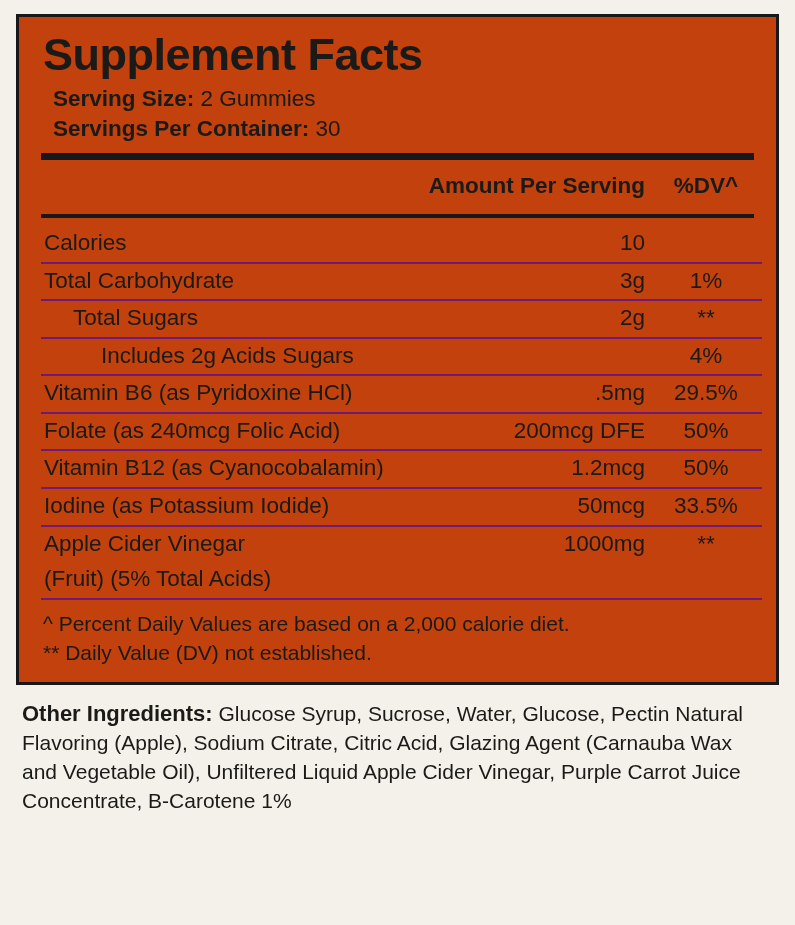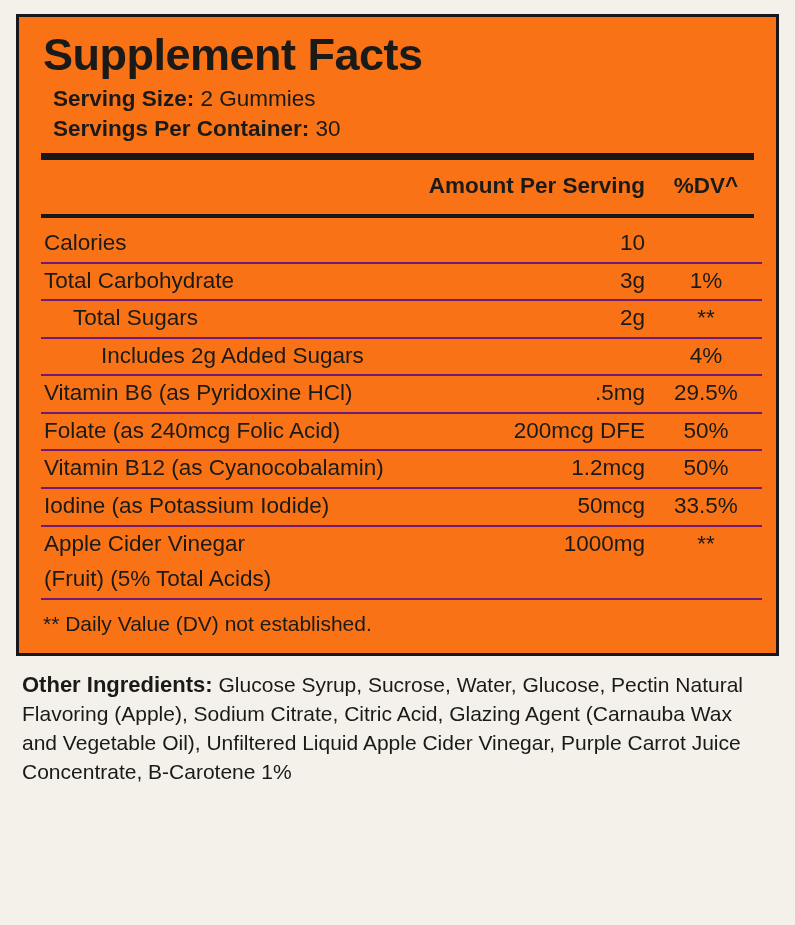--- a/index.html
+++ b/index.html
@@ -17,21 +17,21 @@
   .page {
     position: relative;
     width: 795px;
     height: 925px;
     box-sizing: border-box;
     padding: 14px 16px 10px 16px;
   }
   
   .sf-panel {
     border: 3px solid #18181a;
-    background: #f97316;
+    background: #c2410c;
     box-sizing: border-box;
     padding: 10px 18px 14px 18px;
   }
   .sf-title {
     font-size: 45px;
     font-weight: 700;
     letter-spacing: -0.5px;
     line-height: 1.05;
     margin: 4px 0 6px 6px;
   }
@@ -137,21 +137,21 @@
         <td class="col-name">Total Carbohydrate</td>
         <td class="col-amt">3g</td>
         <td class="col-dv">1%</td>
       </tr>
       <tr class="sep-thin indent1">
         <td class="col-name">Total Sugars</td>
         <td class="col-amt">2g</td>
         <td class="col-dv">**</td>
       </tr>
       <tr class="sep-thin indent2">
-        <td class="col-name">Includes 2g Added Sugars</td>
+        <td class="col-name">Includes 2g Acids Sugars</td>
         <td class="col-amt"></td>
         <td class="col-dv">4%</td>
       </tr>
       <tr class="sep-thin">
         <td class="col-name">Vitamin B6 (as Pyridoxine HCl)</td>
         <td class="col-amt">.5mg</td>
         <td class="col-dv">29.5%</td>
       </tr>
       <tr class="sep-thin">
         <td class="col-name">Folate (as 240mcg Folic Acid)</td>
@@ -175,20 +175,21 @@
       </tr>
       <tr class="sep-thin">
         <td class="col-name">(Fruit) (5% Total Acids)</td>
         <td class="col-amt"></td>
         <td class="col-dv"></td>
       </tr>
     </tbody>
       </table>
 
     <div class="sf-footnotes">
+      <div>^ Percent Daily Values are based on a 2,000 calorie diet.</div>
       <div>** Daily Value (DV) not established.</div>
     </div>
 
   </div>
 
   <div class="other">
     <span class="oi-label">Other Ingredients:</span>
     <span>Glucose Syrup, Sucrose, Water, Glucose, Pectin Natural Flavoring (Apple), Sodium Citrate, Citric Acid, Glazing Agent (Carnauba Wax and Vegetable Oil), Unfiltered Liquid Apple Cider Vinegar, Purple Carrot Juice Concentrate, B-Carotene 1%</span>
   </div>
 

